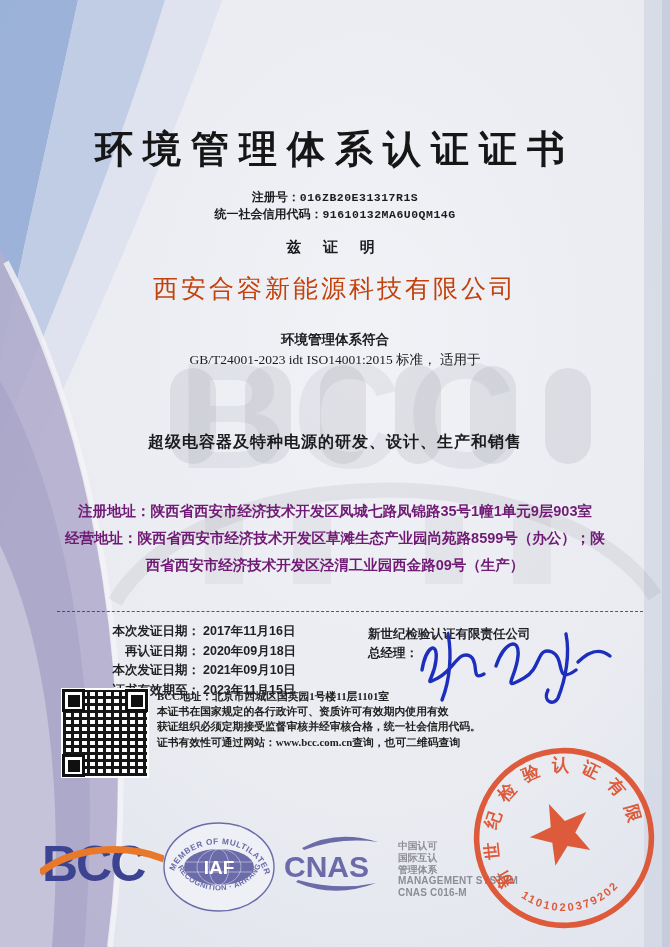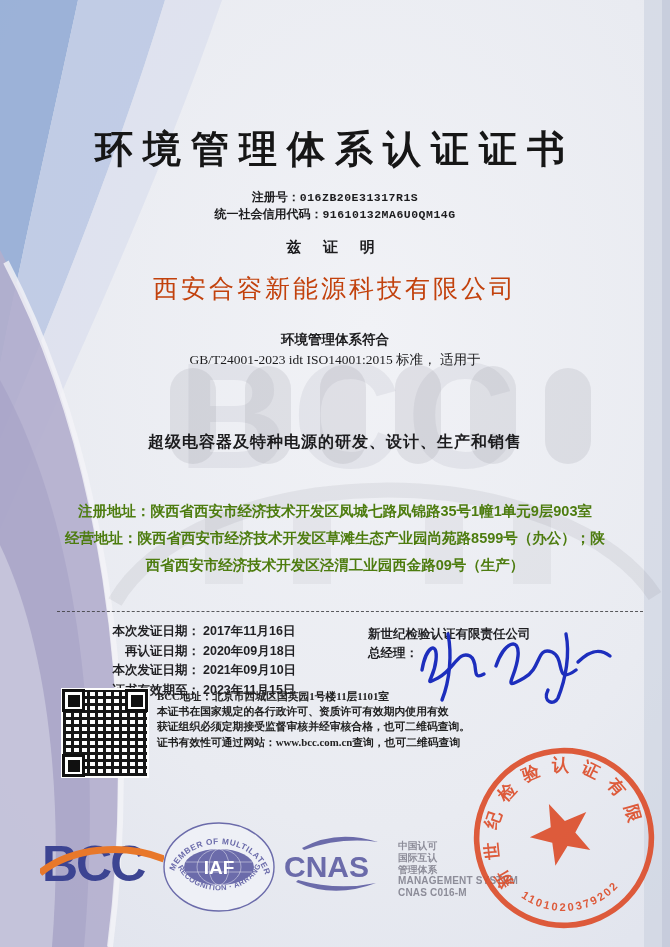--- a/index.html
+++ b/index.html
@@ -13,21 +13,21 @@
   .regline{top:189px;font-size:12px;font-weight:700;}
   .creditline{top:206px;font-size:12px;font-weight:700;}
   .code{font-family:"Liberation Mono",monospace;font-size:11.5px;letter-spacing:.5px;}
   .certify{top:238px;font-size:15px;font-weight:700;letter-spacing:9px;}
   .company{top:272px;font-size:25px;letter-spacing:3px;color:#c2410c;}
   .sysline{top:331px;font-size:13.5px;font-weight:700;text-align:center;}
   .stdline{top:351px;font-size:13.5px;}
   .scope{top:432px;font-size:16px;font-weight:700;letter-spacing:1px;}
   .addresses{left:65px;top:498px;width:540px;text-align:center;
              font-family:"Liberation Sans",sans-serif;font-weight:700;
-             font-size:14.5px;line-height:27px;color:#4d7c0f;}
+             font-size:14.5px;line-height:27px;color:#701a75;}
   .sep{top:611px;left:57px;width:586px;border-top:1.6px dashed #3f3f42;opacity:.85;}
   .dates{left:68px;top:623px;display:grid;grid-template-columns:132px auto;
          column-gap:3px;row-gap:2.5px;
          font-family:"Liberation Sans",sans-serif;font-weight:700;font-size:12.5px;color:#1f1f22;}
   .dates .lab{text-align:right;}
   .issuer{left:368px;top:625px;font-family:"Liberation Sans",sans-serif;
           font-weight:700;font-size:12.5px;color:#1f1f22;line-height:19px;}
   .sig{left:408px;top:626px;z-index:3;}
   .qr{left:63px;top:690px;width:84px;height:86px;background-color:#fdfdfd;
       background-image:
@@ -145,21 +145,21 @@
 
   <div class="abs qr">
     <div class="f tl"></div>
     <div class="f tr"></div>
     <div class="f bl"></div>
   </div>
 
   <div class="abs fineprint">
     <div>BCC地址：北京市西城区国英园1号楼11层1101室</div>
     <div>本证书在国家规定的各行政许可、资质许可有效期内使用有效</div>
-    <div>获证组织必须定期接受监督审核并经审核合格，也可二维码查询。</div>
+    <div>获证组织必须定期接受监督审核并经审核合格，统一社会信用代码。</div>
     <div>证书有效性可通过网站：www.bcc.com.cn查询，也可二维码查询</div>
   </div>
 
   <svg class="abs logo-bcc" width="124" height="64" viewBox="0 0 124 64">
     <text x="2" y="50" font-family="Liberation Sans, sans-serif" font-weight="bold" font-size="50" letter-spacing="-2" fill="#3c4492">BCC</text>
     <path d="M0,42 C32,16 84,12 124,28" stroke="#e8782a" stroke-width="7" fill="none"></path>
   </svg>
 
   <svg class="abs logo-iaf" width="114" height="92" viewBox="0 0 114 92">
     <defs>

